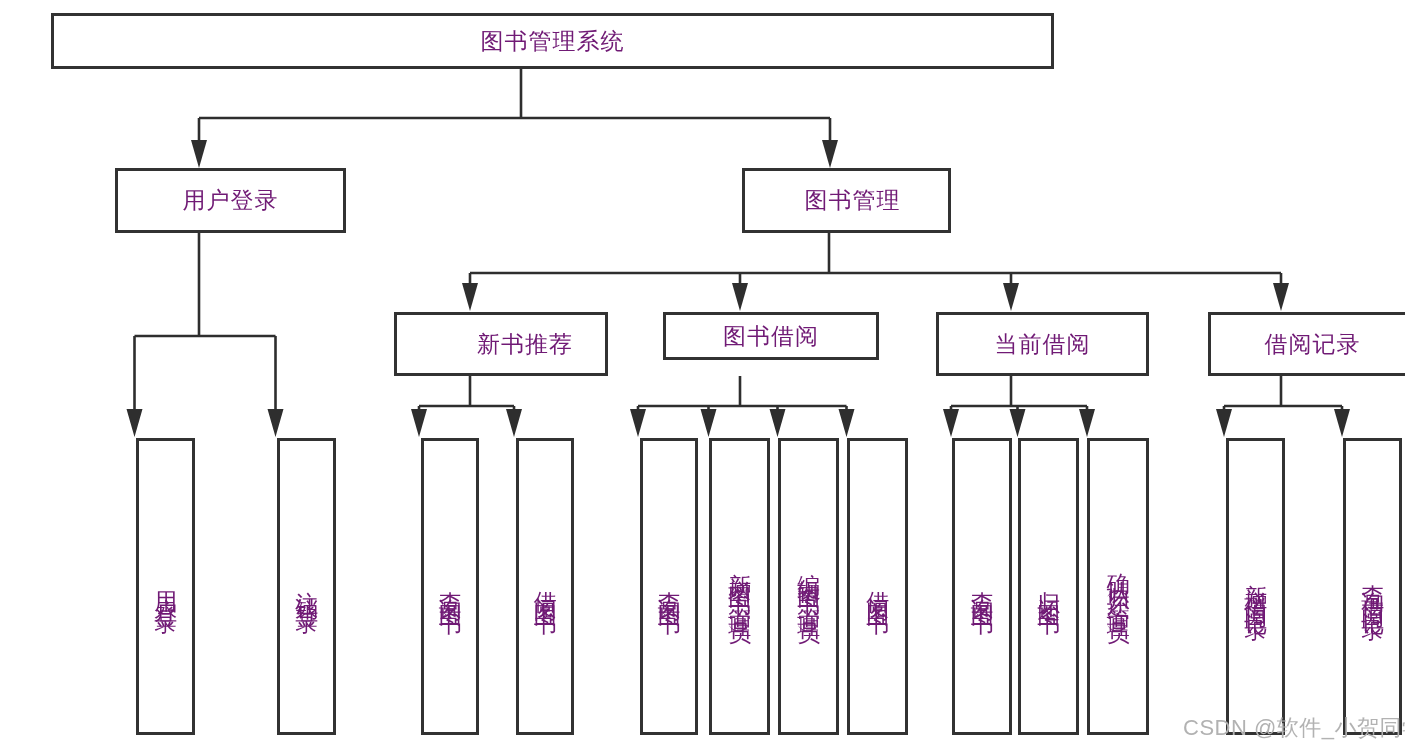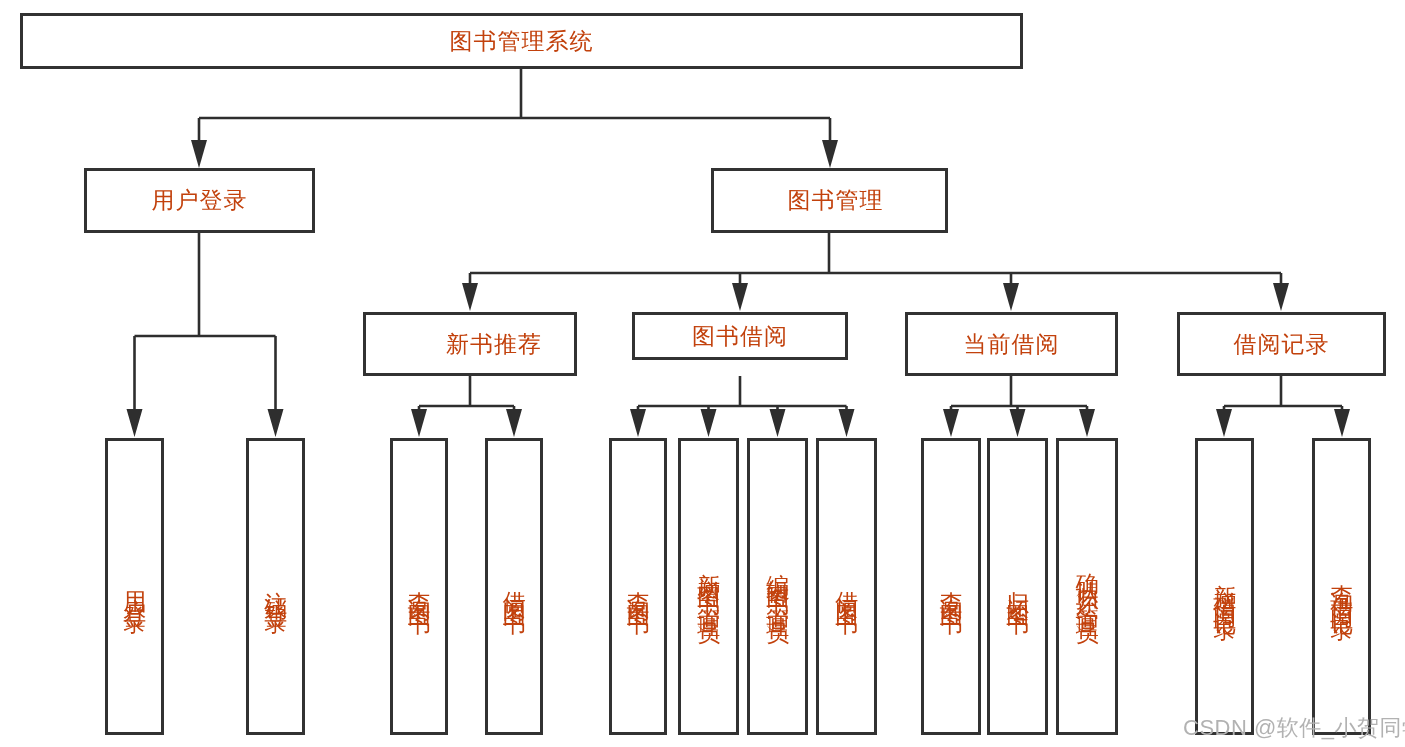--- a/index.html
+++ b/index.html
@@ -7,21 +7,21 @@
     position:relative;width:1405px;height:747px;background:#ffffff;
     font-family:"Liberation Sans",sans-serif;overflow:hidden;
   }
   .connectors{position:absolute;left:0;top:0;z-index:1;}
   .connectors path{stroke:#2e2e2e;stroke-width:2.6;fill:none;}
   .connectors polygon{fill:#2e2e2e;}
   .node{
     position:absolute;z-index:2;box-sizing:border-box;
     background:#ffffff;border:3px solid #323232;
     display:flex;align-items:center;justify-content:center;
-    color:#c2410c;font-size:23px;letter-spacing:1px;white-space:nowrap;
+    color:#701a75;font-size:23px;letter-spacing:1px;white-space:nowrap;margin-left:31px;
   }
   .leaf{font-size:23px;}
   .vtext{
     writing-mode:vertical-lr;text-orientation:mixed;
     letter-spacing:7px;line-height:1.1;white-space:nowrap;
   }
   .watermark{
     position:absolute;z-index:3;left:1183px;top:713px;
     font-size:22px;color:#b2b2b2;letter-spacing:0.5px;white-space:nowrap;
   }
@@ -67,21 +67,21 @@
     <polygon points="1334,409 1350,409 1342,437"></polygon>
   </svg>
 
   <div class="node" style="left:20px;top:13px;width:1003px;height:56px;">
     <span>图书管理系统</span>
   </div>
 
   <div class="node" style="left:84px;top:168px;width:231px;height:65px;">
     <span>用户登录</span>
   </div>
-  <div class="node" style="left:711px;top:168px;width:237px;height:65px;padding-left:12px;">
+  <div class="node" style="left:711px;top:168px;width:209px;height:65px;padding-left:12px;">
     <span>图书管理</span>
   </div>
 
   <div class="node" style="left:363px;top:312px;width:214px;height:64px;padding-left:48px;">
     <span>新书推荐</span>
   </div>
   <div class="node" style="left:632px;top:312px;width:216px;height:48px;">
     <span>图书借阅</span>
   </div>
   <div class="node" style="left:1177px;top:312px;width:209px;height:64px;">

